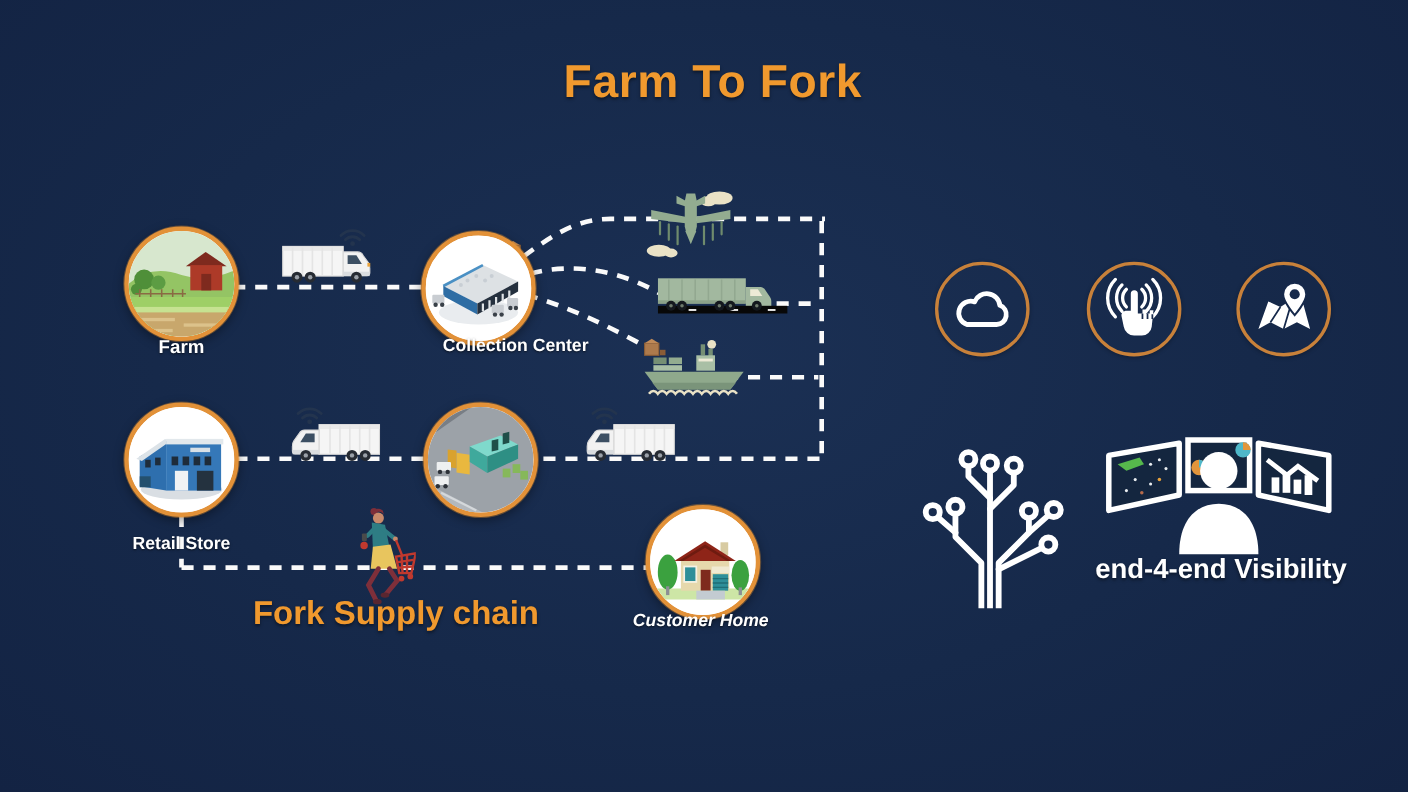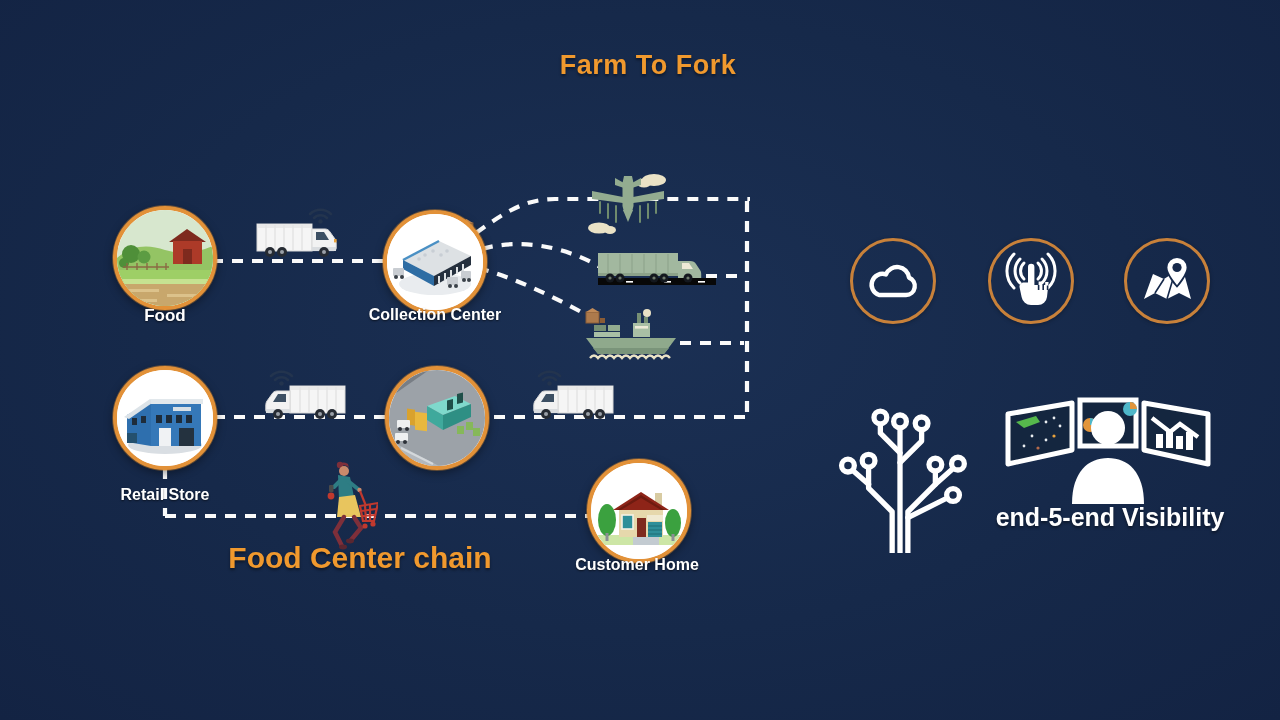--- a/index.html
+++ b/index.html
@@ -4,21 +4,21 @@
 <style>
   html,body{margin:0;padding:0;background:#0d1b33;}
   .stage{
     position:relative;width:1280px;height:720px;overflow:hidden;
     background:radial-gradient(ellipse at 50% 45%, #1b3054 0%, #16294a 55%, #132343 100%);
     font-family:"Liberation Sans", sans-serif;
   }
   .abs{position:absolute;}
   .title{
     left:0;right:0;top:50px;text-align:center;
-    font-size:27px;font-weight:bold;color:#f0992e;letter-spacing:.5px;
+    font-size:42px;font-weight:bold;color:#f0992e;letter-spacing:.5px;
     text-shadow:0 2px 3px rgba(0,0,0,.45);
     padding-left:16px;
   }
   .caption{
     left:205px;top:541px;width:310px;text-align:center;
     font-size:30px;font-weight:bold;color:#f0992e;
     text-shadow:0 2px 3px rgba(0,0,0,.45);
   }
   .vis-label{
     left:980px;top:503px;width:260px;text-align:center;
@@ -261,21 +261,21 @@
           <path d="M6,57 H52 M10,53 V60 M20,53 V60 M30,53 V60 M40,53 V60 M49,53 V60"></path>
         </g>
       <rect x="0" y="60" width="96" height="12" fill="#9ecf66"></rect>
       <rect x="0" y="69" width="96" height="6" fill="#c6e291"></rect>
       <rect x="0" y="74" width="96" height="22" fill="#c8a76c"></rect>
       <rect x="8" y="79" width="34" height="3" fill="#dcc28b"></rect>
         <rect x="50" y="84" width="30" height="3" fill="#dcc28b"></rect>
         <rect x="14" y="89" width="26" height="3" fill="#dcc28b"></rect>
     </svg>
   </div>
-  <div class="abs node-label" style="left:105px;top:306px;width:120px;font-size:17px;">Food</div>
+  <div class="abs node-label" style="left:105px;top:306px;width:120px;font-size:17px;">Farm</div>
 
   <div class="abs node" style="left:383px;top:210px;">
     <svg viewBox="0 0 96 96">
       <rect width="96" height="96" fill="#ffffff"></rect>
       <ellipse cx="48" cy="70" rx="36" ry="11" fill="#e9ecef"></ellipse>
       <polygon points="16,46 52,27 84,42 47,62" fill="#dde1e4"></polygon>
       <path d="M16,46 L52,27" stroke="#4a90c4" stroke-width="2.4"></path>
       <g fill="#c8ced4">
           <circle cx="38" cy="41" r="1.8"></circle>
           <circle cx="46" cy="37" r="1.8"></circle>
@@ -296,21 +296,21 @@
       <g fill="#3a4149">
         <circle cx="9" cy="63" r="2"></circle>
           <circle cx="15" cy="63" r="2"></circle>
           <circle cx="63" cy="72" r="2"></circle>
           <circle cx="69" cy="72" r="2"></circle>
           <circle cx="77" cy="66" r="2"></circle>
           <circle cx="82" cy="66" r="2"></circle>
       </g>
     </svg>
   </div>
-  <div class="abs node-label" style="left:335px;top:306px;width:200px;">Collection Center</div>
+  <div class="abs node-label" style="left:335px;top:306px;width:200px;text-align:right;">Collection Center</div>
 
   <div class="abs node" style="left:113px;top:366px;">
     <svg viewBox="0 0 96 96">
       <rect width="96" height="96" fill="#ffffff"></rect>
       <ellipse cx="48" cy="75" rx="37" ry="9" fill="#d9dee3"></ellipse>
       <polygon points="10,45 34,32 34,76 10,72" fill="#2e6fae"></polygon>
       <polygon points="7,47 33,29 38,31 12,49" fill="#dce3e8"></polygon>
       <rect x="34" y="31" width="50" height="45" fill="#3578b8"></rect>
       <rect x="34" y="29" width="52" height="5" fill="#e2e8ec"></rect>
       <rect x="56" y="37" width="18" height="4" fill="#d8e0e6"></rect>
@@ -375,23 +375,23 @@
       <polygon points="22,47 50,29 78,47" fill="#8e2418"></polygon>
       <polygon points="26,47 50,32 74,47 70,47 50,35 30,47" fill="#6e1b10"></polygon>
       <rect x="31" y="52" width="11" height="14" fill="#2e8f99" stroke="#f4f1e4" stroke-width="1.6"></rect>
       <rect x="46" y="55" width="9" height="19" fill="#7e2a1e"></rect>
       <rect x="56" y="52" width="16" height="6" fill="#f0ead2"></rect>
       <rect x="57" y="59" width="14" height="15" fill="#2e8f99"></rect>
       <path d="M57,63 H71 M57,67 H71 M57,71 H71" stroke="#1f6e76" stroke-width="1.2"></path>
       <rect x="42" y="74" width="26" height="8" fill="#c3cbd1"></rect>
     </svg>
   </div>
-  <div class="abs node-label" style="left:547px;top:556px;width:180px;">Customer Home</div>
-
-  <div class="abs caption">Food Center chain</div>
+  <div class="abs node-label" style="left:547px;top:556px;width:180px;font-style:italic;">Customer Home</div>
+
+  <div class="abs caption">Fork Supply chain</div>
 
   <div class="abs tech-circle" style="left:850px;top:238px;">
     <svg width="54" height="40" viewBox="0 0 54 40">
       <path d="M13,34 h27 a9,9 0 0 0 3,-17.4 a12,12 0 0 0 -23,-3.2 A9.5,9.5 0 0 0 13,34 Z" fill="none" stroke="#fff" stroke-width="4.4" stroke-linejoin="round"></path>
     </svg>
   </div>
 
   <div class="abs tech-circle" style="left:988px;top:238px;">
     <svg width="56" height="58" viewBox="0 0 56 58">
       <g stroke="#fff" stroke-width="3" fill="none" stroke-linecap="round">
@@ -468,15 +468,15 @@
         <circle cx="88" cy="33" r="7" fill="#e2953b"></circle>
           <path d="M88,33 L88,26 A7,7 0 0 1 95,33 Z" fill="#4fb7c9"></path>
         <circle cx="128" cy="17" r="7" fill="#4fb7c9"></circle>
           <path d="M128,17 L128,10 A7,7 0 0 1 135,17 Z" fill="#e2953b"></path>
       </g>
       <circle cx="106" cy="36" r="17" fill="#fff"></circle>
       <path d="M70,112 C70,80 86,66 106,66 C126,66 142,80 142,112 Z" fill="#fff"></path>
     </svg>
   </div>
 
-  <div class="abs vis-label">end-5-end Visibility</div>
+  <div class="abs vis-label">end-4-end Visibility</div>
 
 </div>
 
 </body></html>

